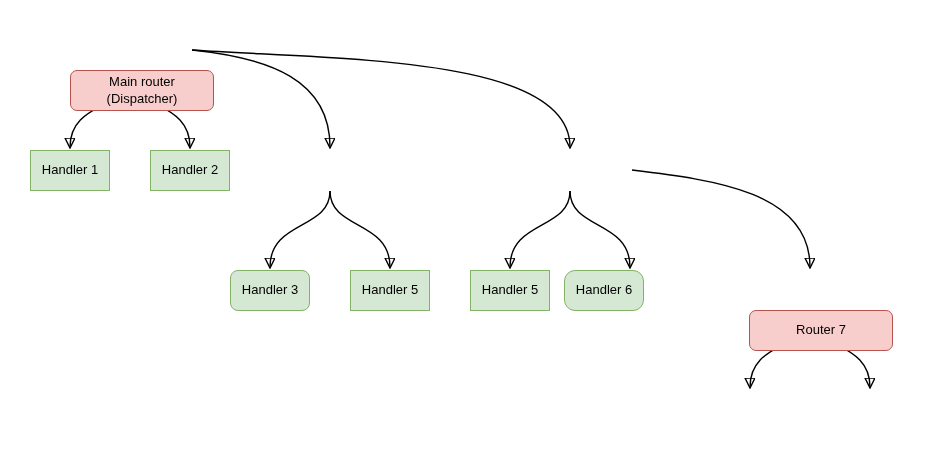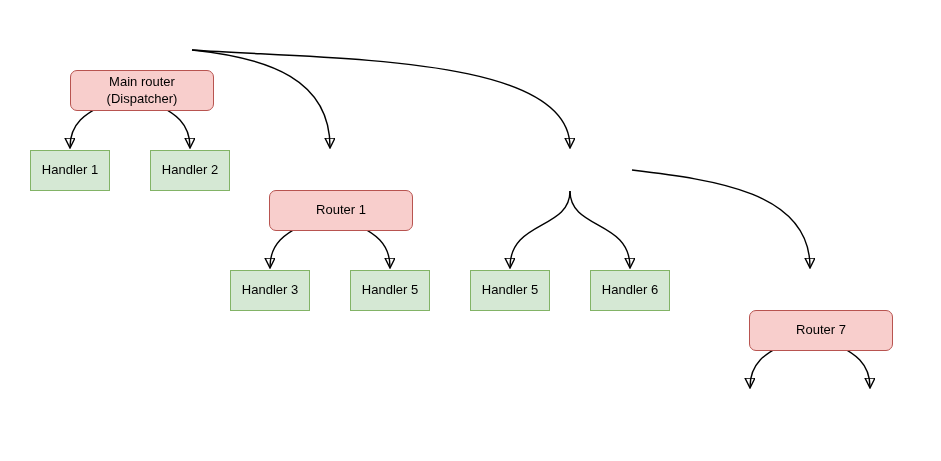--- a/index.html
+++ b/index.html
@@ -86,38 +86,35 @@
   </div>
 
   <div class="node handler" style="left:30px; top:150px;">
     <span class="label">Handler 1</span>
   </div>
 
   <div class="node handler" style="left:150px; top:150px;text-align:right;">
     <span class="label">Handler 2</span>
   </div>
 
-  <div class="node router" style="left:269px; top:150px;">
-    <span class="label">Router 1</span>
-  </div>
 
 
-  <div class="node handler" style="left:230px; top:270px;">
+  <div class="node handler" style="left:230px; top:270px;border-radius:8px;">
     <span class="label">Handler 3</span>
   </div>
 
   <div class="node handler" style="left:350px; top:270px;">
     <span class="label">Handler 5</span>
   </div>
 
   <div class="node handler" style="left:470px; top:270px;">
     <span class="label">Handler 5</span>
   </div>
 
-  <div class="node handler" style="left:590px; top:270px;">
+  <div class="node handler" style="left:564px; top:270px;border-radius:11px;">
     <span class="label">Handler 6</span>
   </div>
 
   <div class="node router" style="left:749px; top:270px;">
     <span class="label">Router 7</span>
   </div>
 
 
 
 </div>

